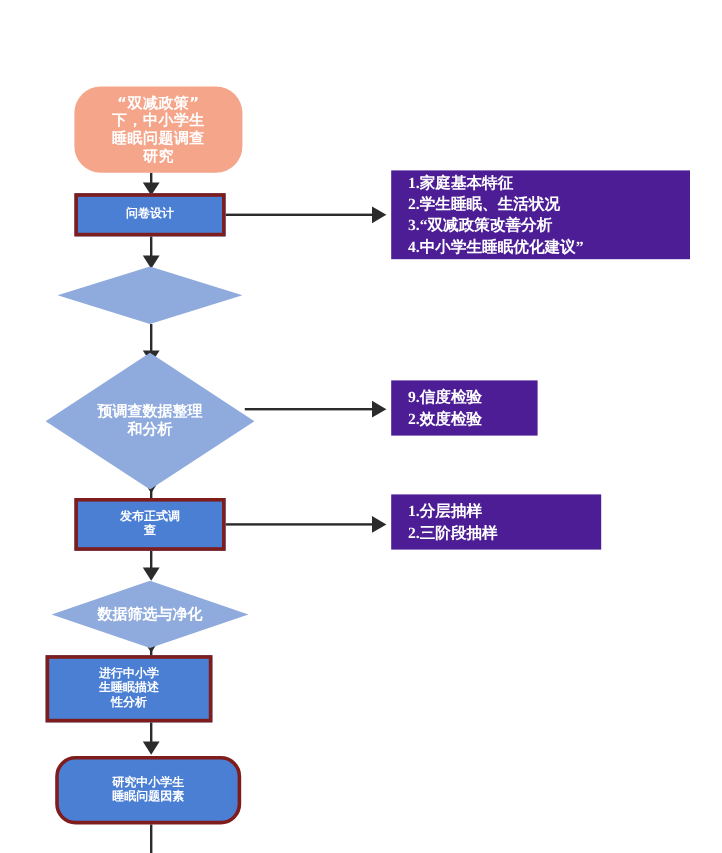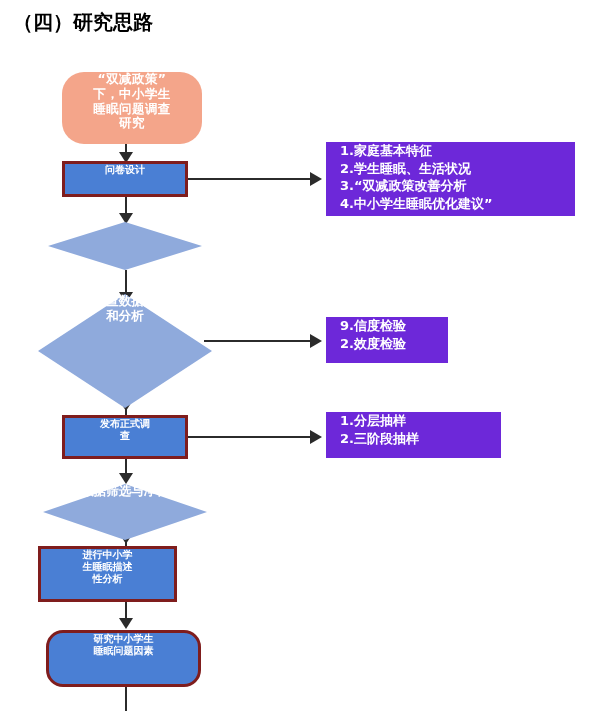--- a/index.html
+++ b/index.html
@@ -25,21 +25,21 @@
     font-weight: bold;
     color: #000000;
     letter-spacing: 0px;
     white-space: nowrap;
   }
   
   .node {
     position: absolute;
     box-sizing: border-box;
     display: flex;
-    align-items: flex-start;
+    align-items: center;
     justify-content: center;
     color: #ffffff;
     text-align: center;
     line-height: 1.18;
     z-index: 3;
   }
   .node .label {
     display: block;
     width: 100%;
     white-space: pre-line;
@@ -52,27 +52,28 @@
     letter-spacing: 0.4px;
   }
   .node-process {
     background: #4a7fd4;
     border: 3px solid #7f1d1d;
     font-size: 10px;
     font-weight: bold;
     font-family: Liberation Serif, serif;
   }
   .node-list {
-    background: #6d28d9;
+    background: #4c1d95;
     font-size: 13px;
     font-weight: bold;
     justify-content: flex-start;
     text-align: left;
     padding-left: 14px;
     line-height: 1.35;
+    font-family: Liberation Serif, serif;
   }
   .node-list .label { text-align: left; }
 
   
   .node-decision {
     font-size: 12.5px;
     font-weight: bold;
     background: transparent;
   }
   .node-decision .diamond-shape {
@@ -117,21 +118,20 @@
     border-bottom: 7px solid transparent;
     border-left: 12px solid #2b2b2b;
     z-index: 2;
   }
 </style>
 </head>
 <body>
 
 <div id="page">
 
-  <div class="title">（四）研究思路</div>
 
   <div class="node node-start" style="left:62px; top:72px; width:140px; height:72px;">
     <span class="label">“双减政策”
 下，中小学生
 睡眠问题调查
 研究</span>
   </div>
 
   <div class="vline" style="left:125px; top:144px; height:14px;"></div>
   <div class="arrow-down" style="left:119px; top:152px;"></div>

